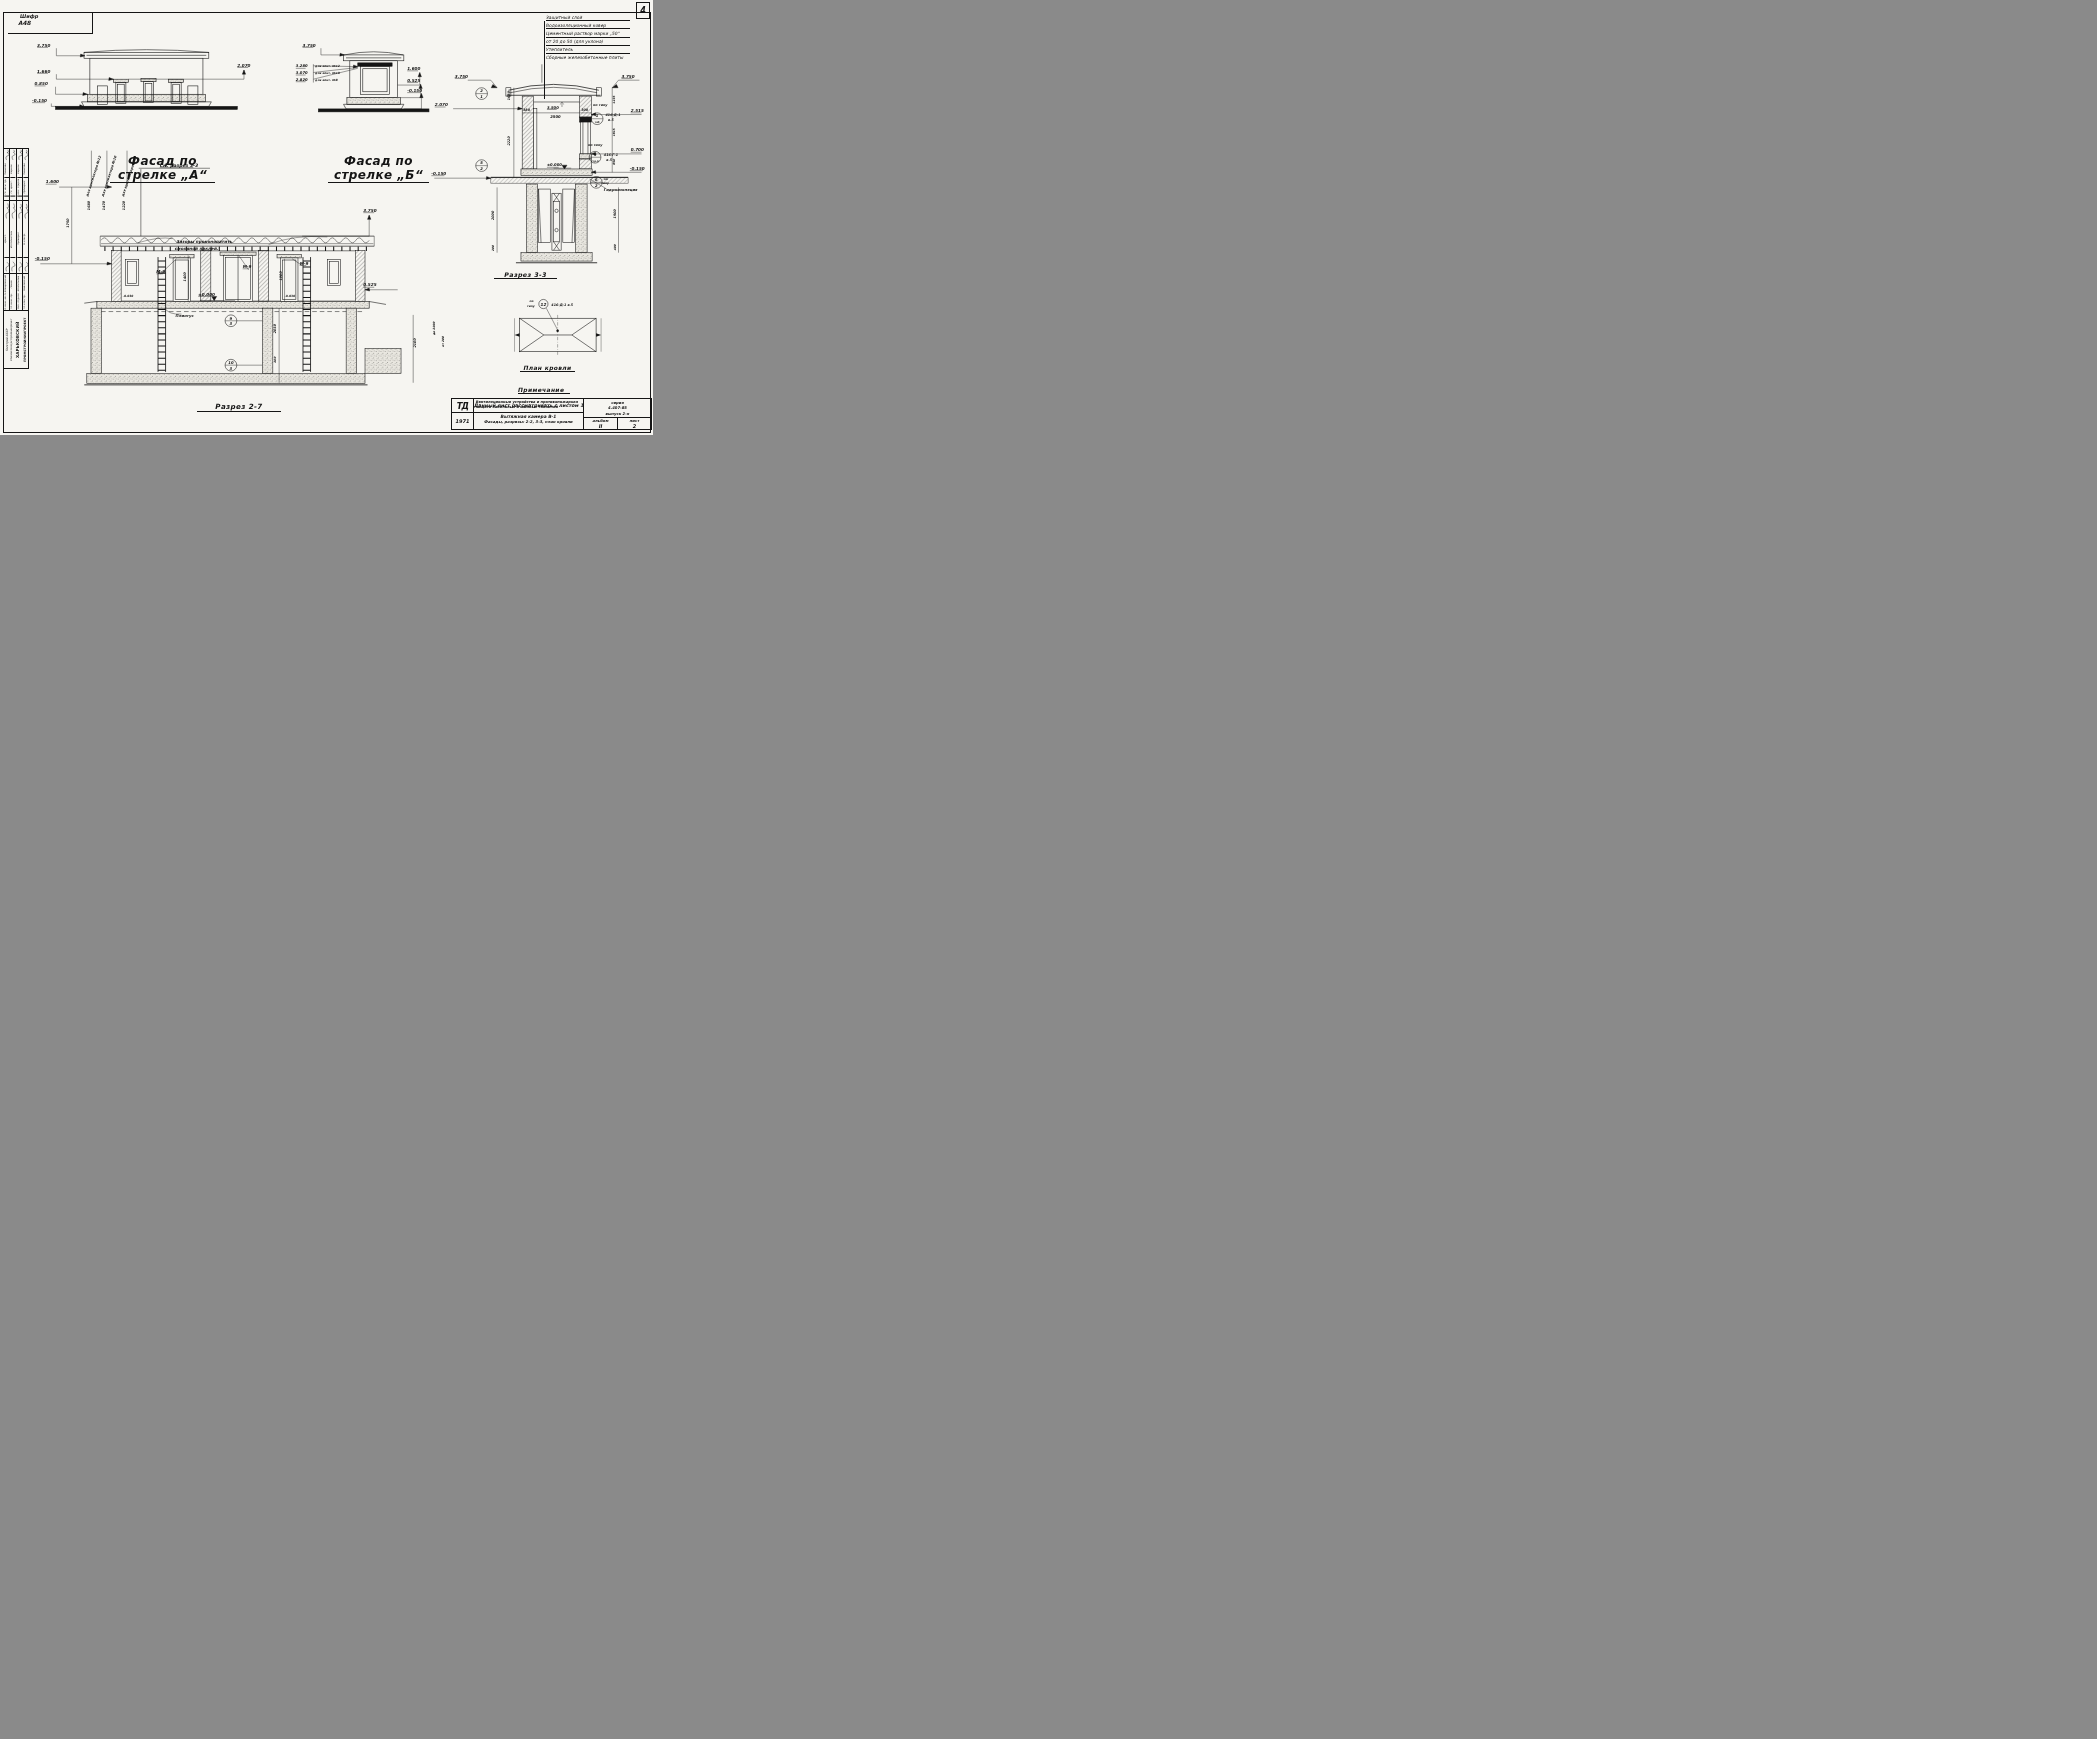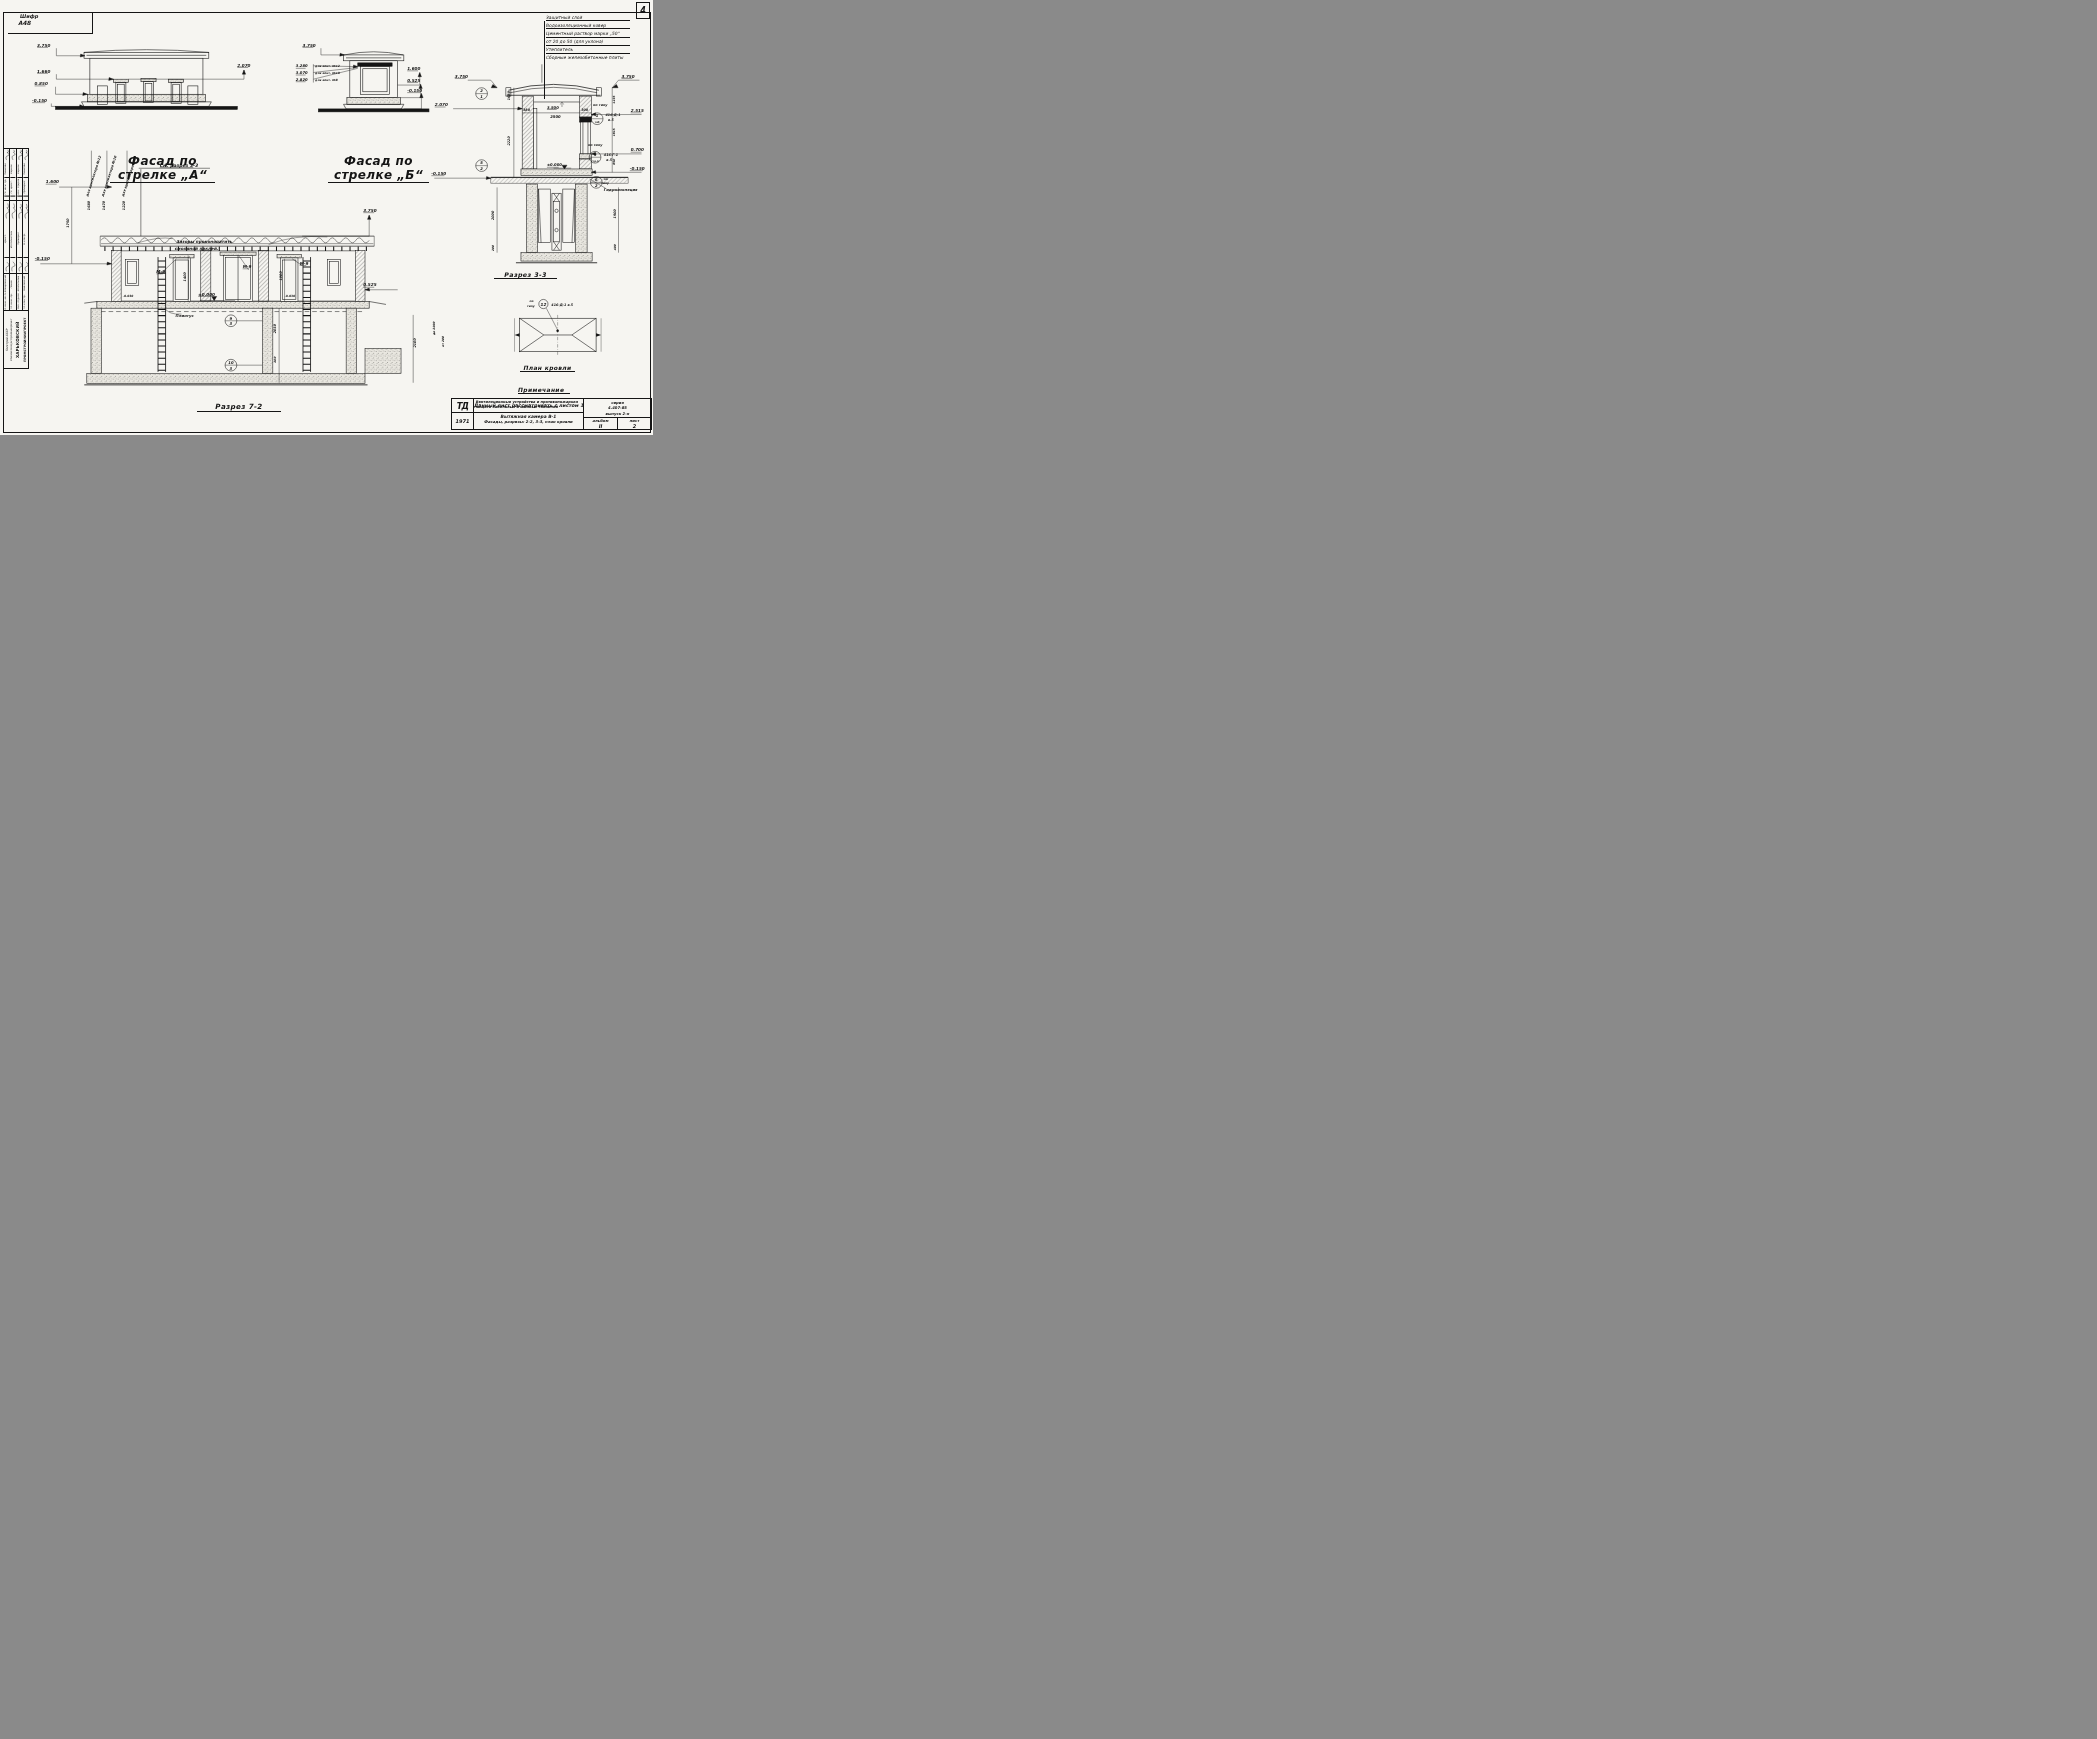--- a/index.html
+++ b/index.html
@@ -315,21 +315,21 @@
         <circle cx="470" cy="414" r="14" fill="none" stroke="#151515" stroke-width="1.3"></circle>
         <line x1="456" y1="414" x2="484" y2="414" stroke="#151515" stroke-width="1"></line>
         <text x="470" y="411" font-size="9" text-anchor="middle">9</text>
         <text x="470" y="425" font-size="9" text-anchor="middle">3</text>
         <circle cx="470" cy="520" r="14" fill="none" stroke="#151515" stroke-width="1.3"></circle>
         <line x1="456" y1="520" x2="484" y2="520" stroke="#151515" stroke-width="1"></line>
         <text x="470" y="517" font-size="9" text-anchor="middle">10</text>
         <text x="470" y="531" font-size="9" text-anchor="middle">3</text>
       </g>
   </svg>
-  <div class="title-ru" style="left:197px;top:402px;width:84px;font-size:7.1px;">Разрез 7-2</div>
+  <div class="title-ru" style="left:197px;top:402px;width:84px;font-size:7.1px;">Разрез 2-7</div>
 
   <svg style="left:428px;top:63px;" width="224" height="227" viewBox="0 0 535 540">
     <line x1="272" y1="2" x2="272" y2="46" stroke="#151515" stroke-width="1.2"></line>
 
     <g stroke="#151515" fill="none" stroke-width="1.3">
       <path d="M192 64 Q300 36 408 64" stroke-width="1.8"></path>
       <path d="M196 70 Q300 44 404 70"></path>
       <line x1="188" y1="76" x2="412" y2="76" stroke-width="1.8"></line>
       <rect x="186" y="58" width="12" height="20"></rect>
         <rect x="402" y="58" width="12" height="20"></rect>

